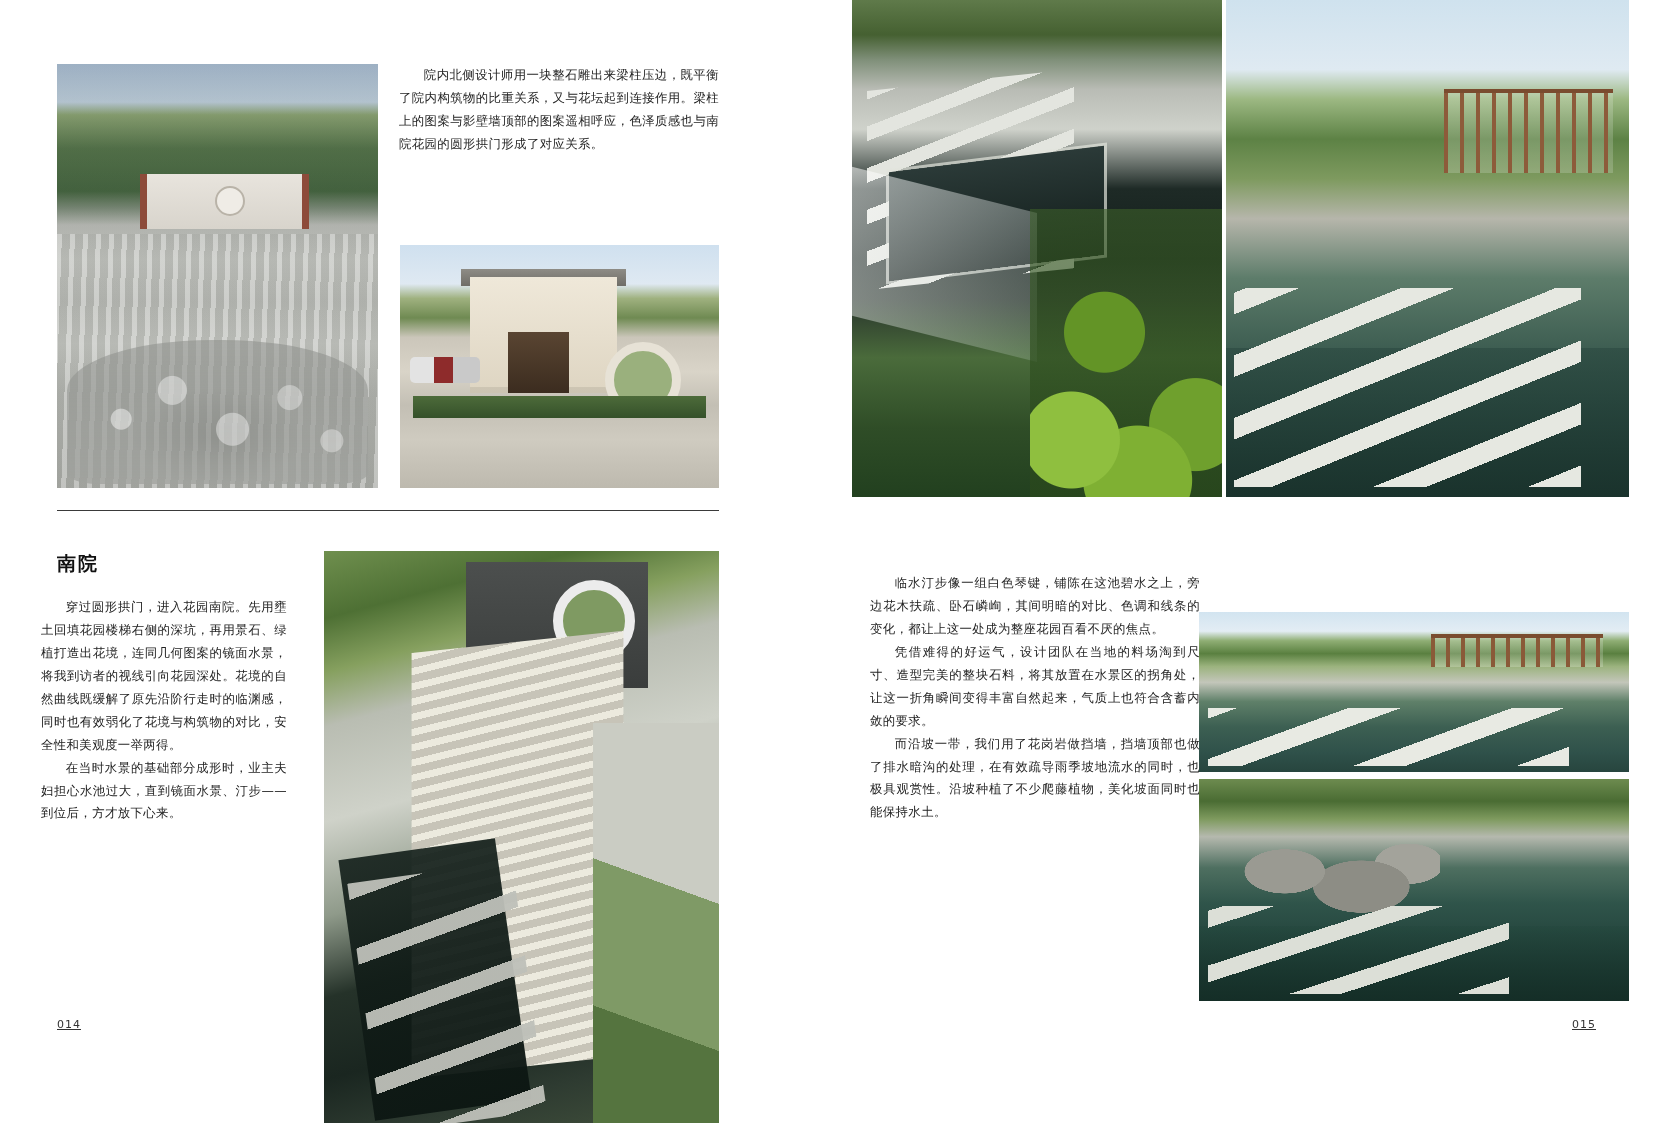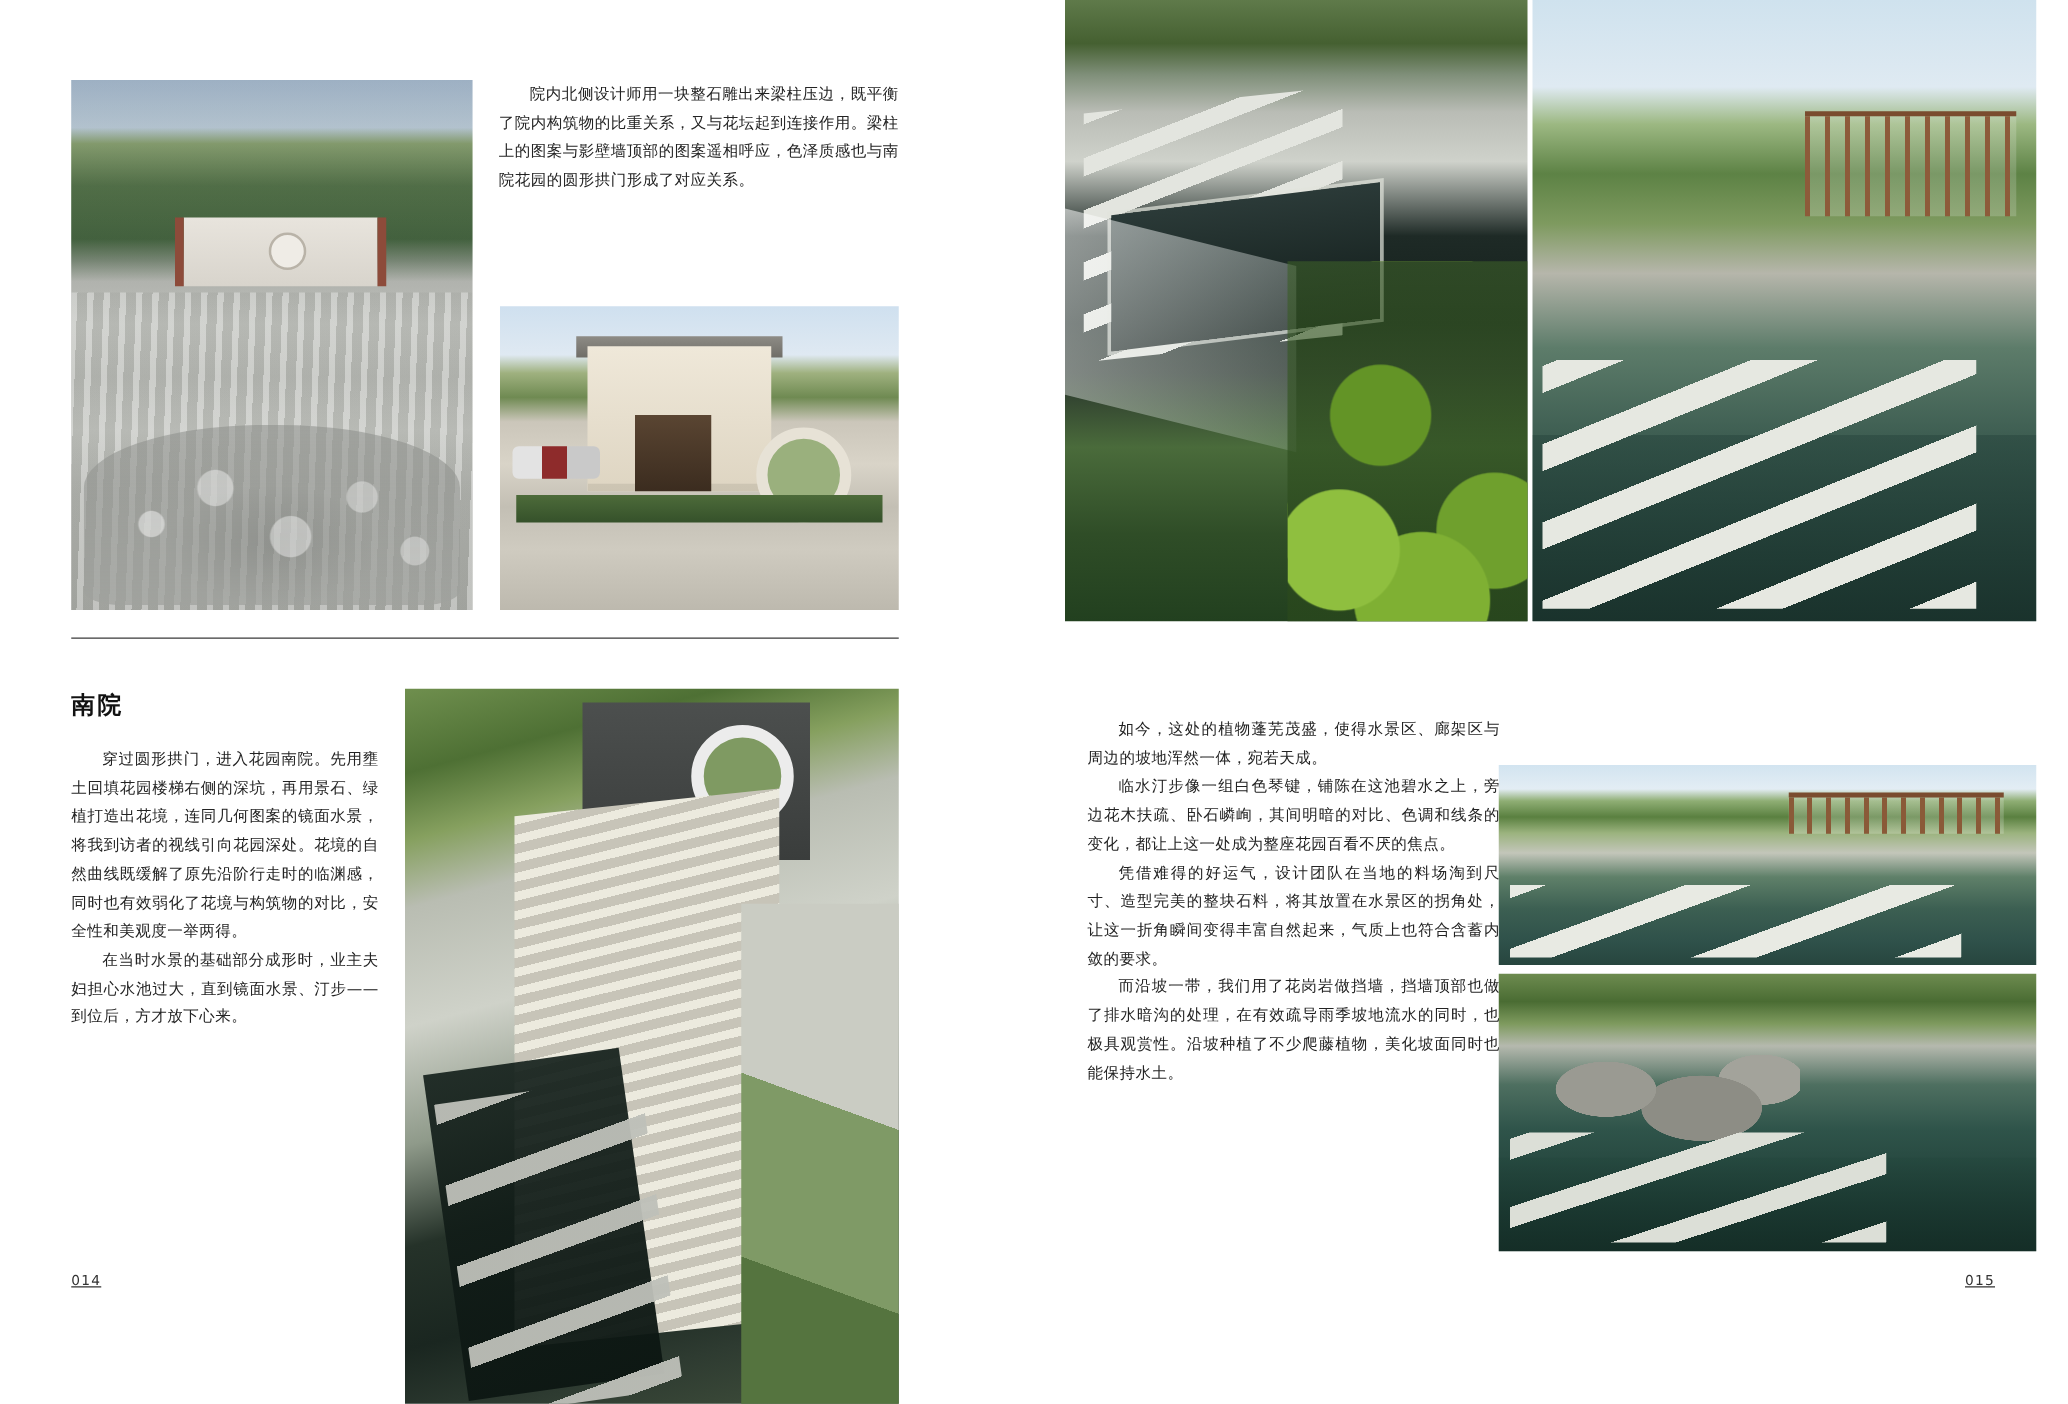--- a/index.html
+++ b/index.html
@@ -294,21 +294,21 @@
         <div class="moon"></div>
         <div class="cars"></div>
         <div class="hedge"></div>
       </div>
     </div>
 
     <div class="rule" style="left:57px; top:510px; width:662px;"></div>
 
     <div class="section-title" style="left:57px; top:551px;">南院</div>
 
-    <div class="body-text" style="left:57px; top:596px; width:246px;">
+    <div class="body-text" style="left:41px; top:596px; width:246px;">
       <p>穿过圆形拱门，进入花园南院。先用壅土回填花园楼梯右侧的深坑，再用景石、绿植打造出花境，连同几何图案的镜面水景，将我到访者的视线引向花园深处。花境的自然曲线既缓解了原先沿阶行走时的临渊感，同时也有效弱化了花境与构筑物的对比，安全性和美观度一举两得。</p>
       <p>在当时水景的基础部分成形时，业主夫妇担心水池过大，直到镜面水景、汀步——到位后，方才放下心来。</p>
     </div>
 
     <div class="photo art-stair" style="left:324px; top:551px; width:395px; height:572px;">
       <div class="ph-inner">
         <div class="bldg"></div>
         <div class="moon2"></div>
         <div class="steps"></div>
         <div class="channelw"></div>
@@ -333,21 +333,20 @@
 
     <div class="photo art-pond" style="left:399px; top:0px; width:403px; height:497px;">
       <div class="ph-inner">
         <div class="pergola"></div>
         <div class="pondwater"></div>
         <div class="deck"></div>
       </div>
     </div>
 
     <div class="body-text" style="left:43px; top:572px; width:330px;">
-      <p>如今，这处的植物蓬芜茂盛，使得水景区、廊架区与周边的坡地浑然一体，宛若天成。</p>
       <p>临水汀步像一组白色琴键，铺陈在这池碧水之上，旁边花木扶疏、卧石嶙峋，其间明暗的对比、色调和线条的变化，都让上这一处成为整座花园百看不厌的焦点。</p>
       <p>凭借难得的好运气，设计团队在当地的料场淘到尺寸、造型完美的整块石料，将其放置在水景区的拐角处，让这一折角瞬间变得丰富自然起来，气质上也符合含蓄内敛的要求。</p>
       <p>而沿坡一带，我们用了花岗岩做挡墙，挡墙顶部也做了排水暗沟的处理，在有效疏导雨季坡地流水的同时，也极具观赏性。沿坡种植了不少爬藤植物，美化坡面同时也能保持水土。</p>
     </div>
 
     <div class="photo art-lawn" style="left:372px; top:612px; width:430px; height:160px;">
       <div class="ph-inner">
         <div class="perg"></div>
         <div class="slabrow"></div>
       </div>

